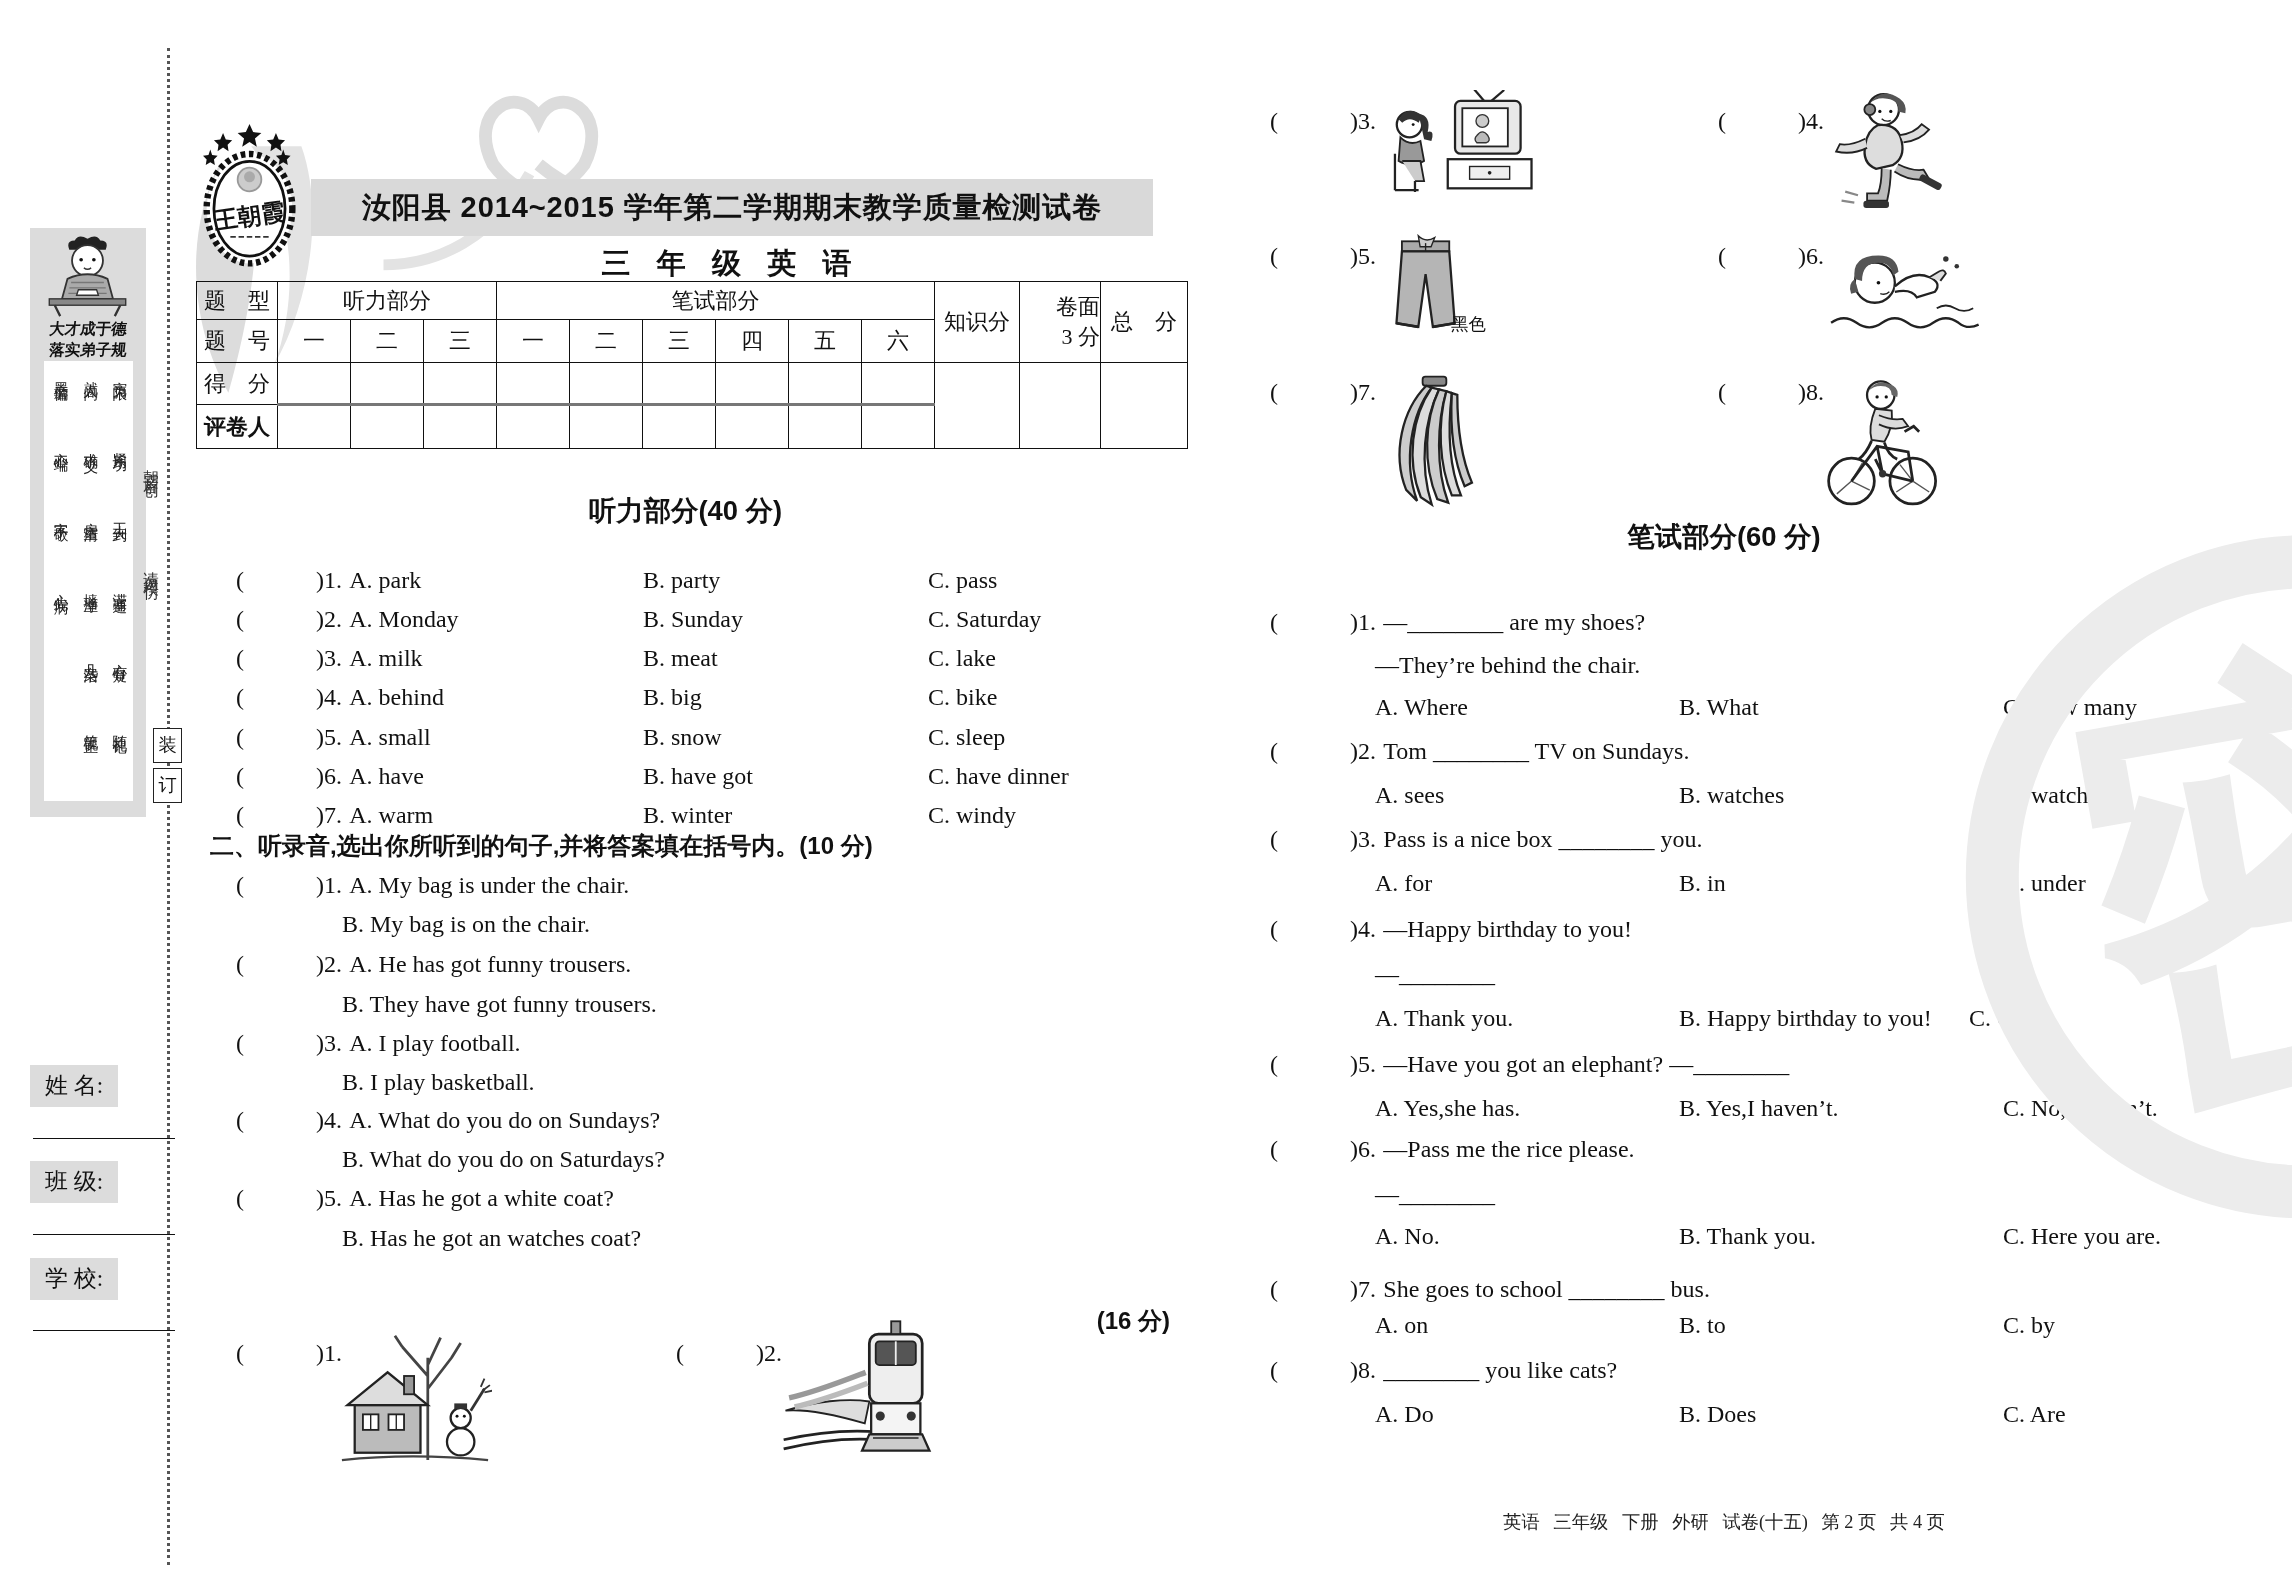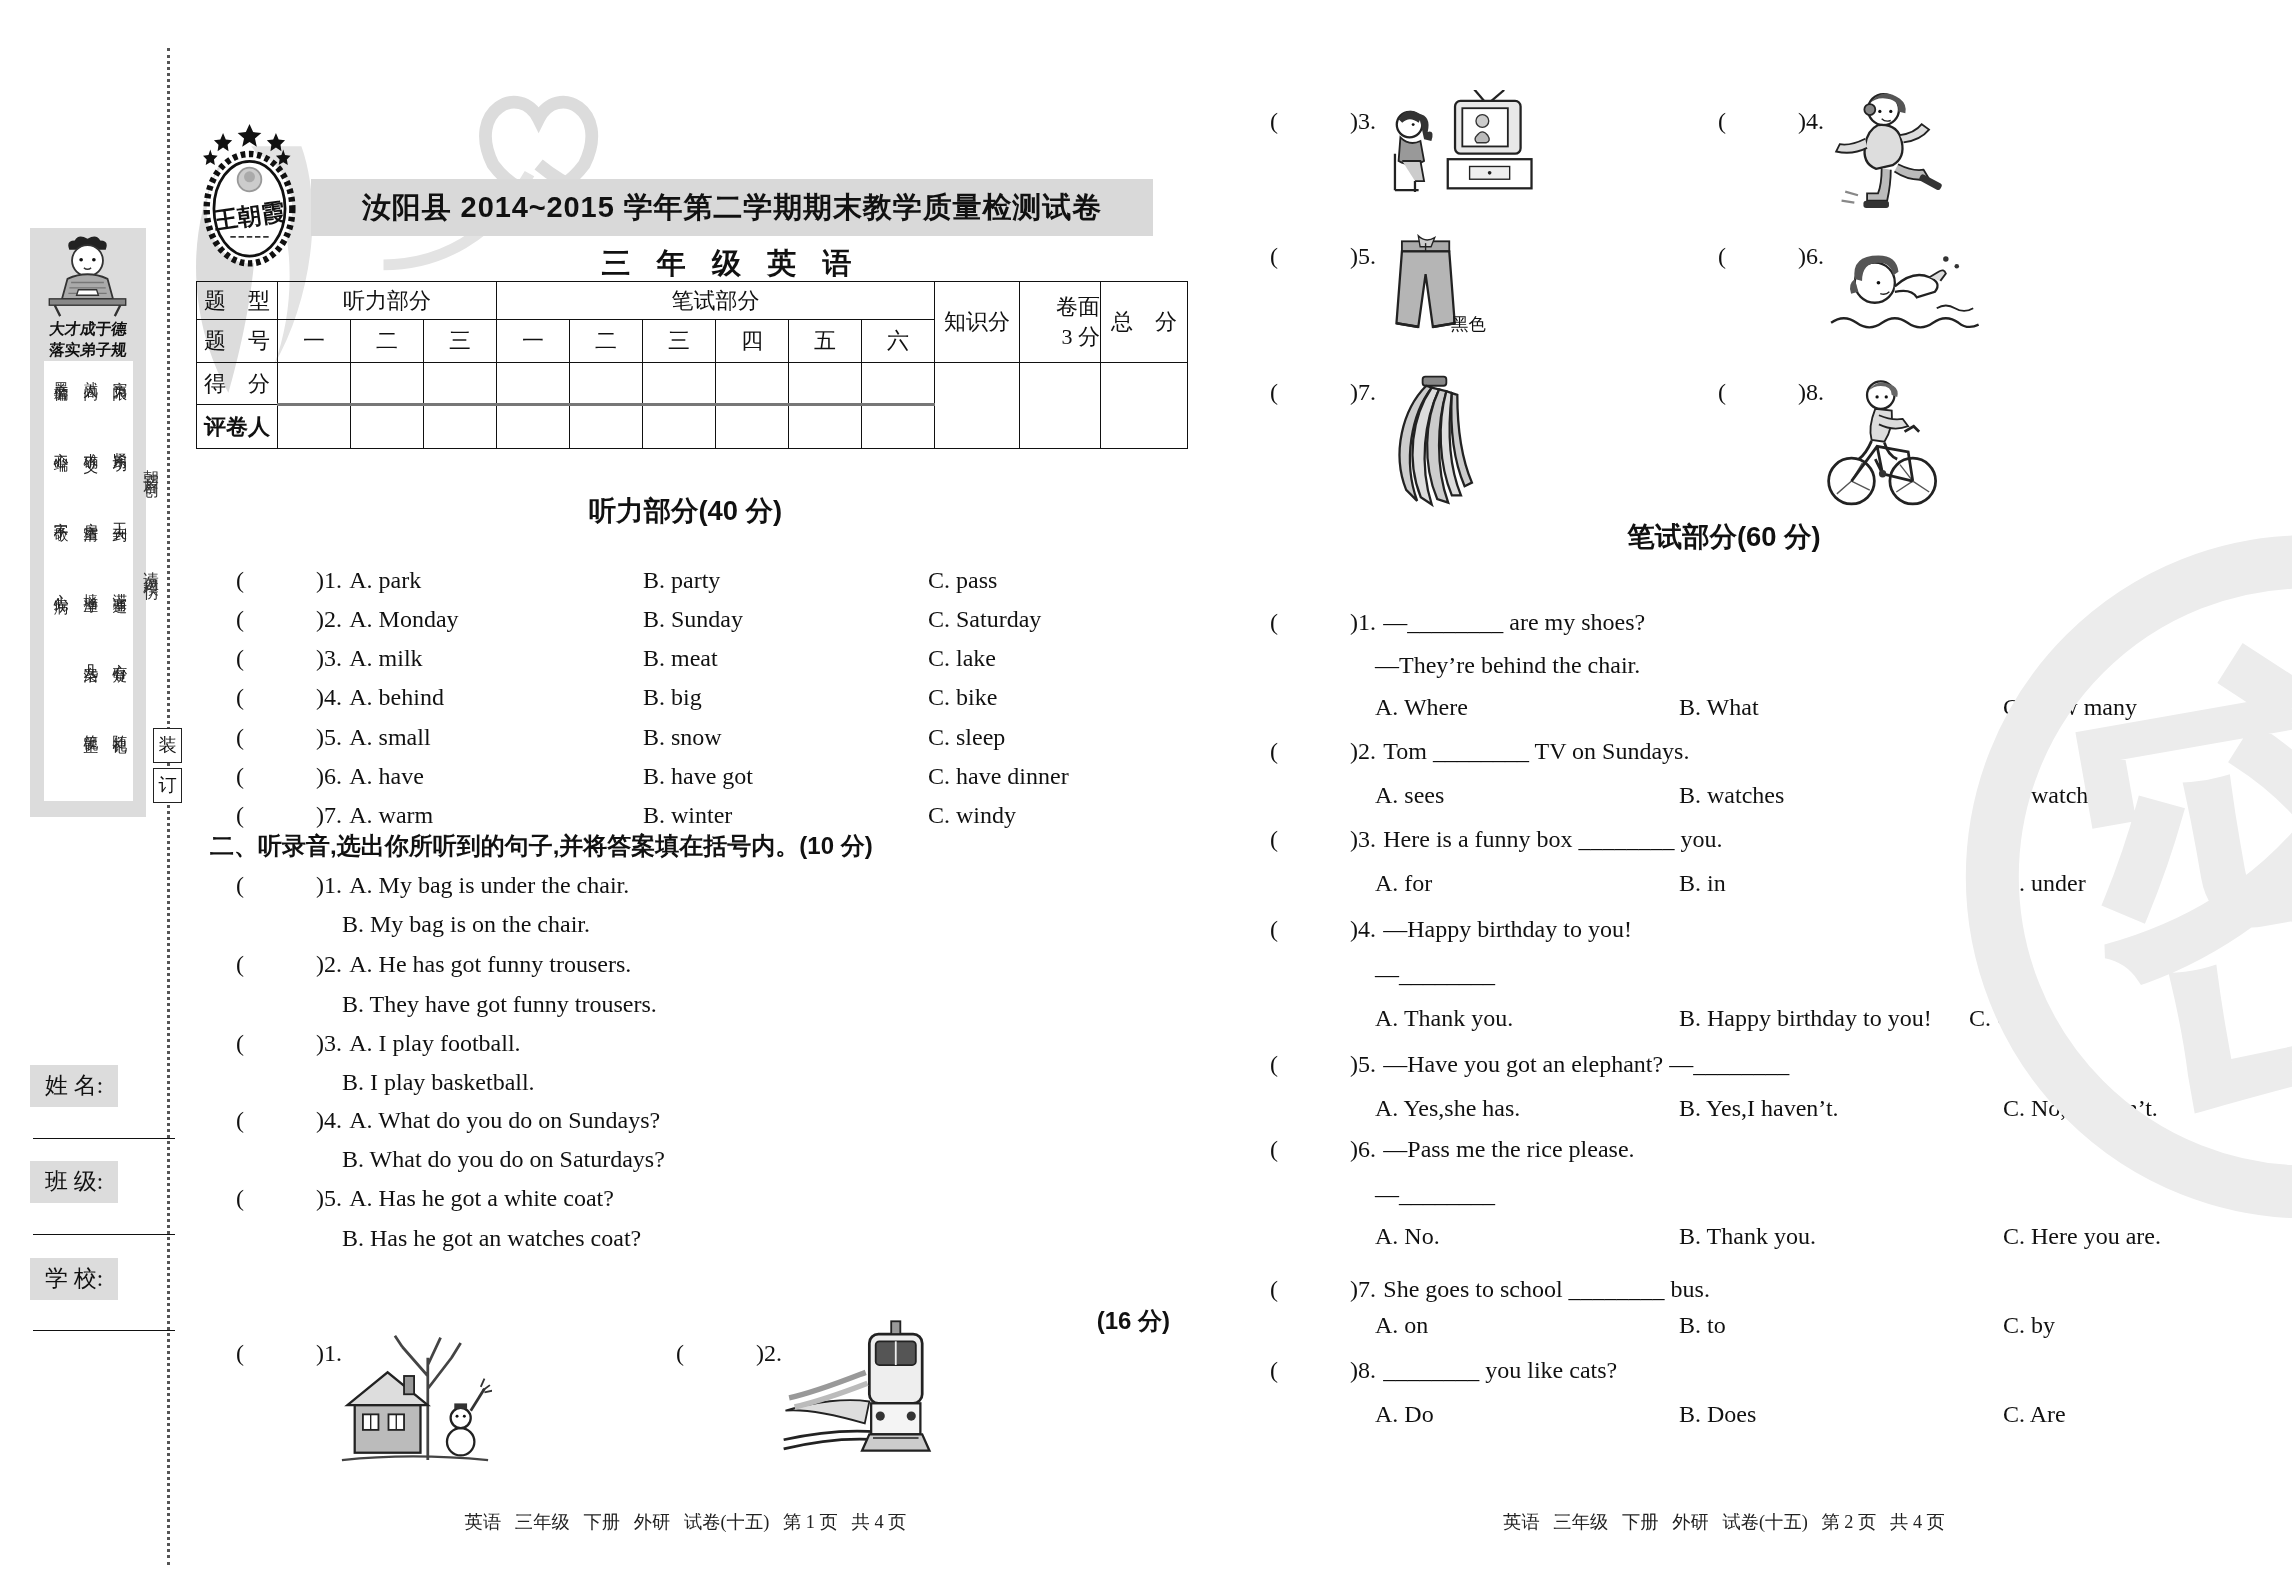--- a/index.html
+++ b/index.html
@@ -235,21 +235,20 @@
     <rect x="124" y="8" width="10" height="14" fill="#999" stroke="#222" stroke-width="2"></rect>
     <path d="M96,64 C70,74 40,86 12,92" stroke="#999" stroke-width="6" fill="none"></path>
     <path d="M98,76 C72,86 44,96 18,102" stroke="#bbb" stroke-width="6" fill="none"></path>
     <rect x="102" y="98" width="54" height="34" fill="#f4f4f4" stroke="#222" stroke-width="2.5"></rect>
     <circle cx="112" cy="112" r="5" fill="#333"></circle>
       <circle cx="146" cy="112" r="5" fill="#333"></circle>
     <path d="M100,132 L158,132 L166,150 L92,150 Z" fill="#ccc" stroke="#222" stroke-width="2.5"></path>
     <line x1="104" y1="136" x2="154" y2="136" stroke="#222" stroke-width="1.5"></line>
   </svg>
 
-  <div class="footer" style="left:196px;top:1509px;width:979px">英语   三年级   下册   外研   试卷(十五)   第 1 页   共 4 页</div>
 
   <div class="row en" style="left:1270px;top:108px">
     <span class="pre">(            )3.</span>
   </div>
   <svg class="pic" style="left:1382px;top:90px" width="157" height="122" viewBox="0 0 172 134">
     <rect x="80" y="12" width="72" height="58" rx="6" fill="#e8e8e8" stroke="#222" stroke-width="2.5"></rect>
     <rect x="88" y="20" width="50" height="42" fill="#fff" stroke="#222" stroke-width="2"></rect>
     <circle cx="110" cy="34" r="7" fill="#ccc" stroke="#333" stroke-width="1.5"></circle>
     <path d="M104,50 q6,-8 12,0 q4,6 -2,8 l-10,0 q-4,-4 0,-8" fill="#bbb" stroke="#333" stroke-width="1.5"></path>
     <line x1="112" y1="12" x2="100" y2="-2" stroke="#222" stroke-width="2.5"></line>
@@ -361,21 +360,21 @@
   <div class="row en" style="left:1270px;top:738px">
     <span class="pre">(            )2.</span><span>Tom ________ TV on Sundays.</span>
   </div>
   <div class="row en" style="left:1270px;top:782px">
     <span style="position:absolute;left:105px">A. sees</span>
     <span class="rb">B. watches</span>
     <span class="rc">C. watch</span>
   </div>
 
   <div class="row en" style="left:1270px;top:826px">
-    <span class="pre">(            )3.</span><span>Here is a funny box ________ you.</span>
+    <span class="pre">(            )3.</span><span>Pass is a nice box ________ you.</span>
   </div>
   <div class="row en" style="left:1270px;top:870px">
     <span style="position:absolute;left:105px">A. for</span>
     <span class="rb">B. in</span>
     <span class="rc">C. under</span>
   </div>
 
   <div class="row en" style="left:1270px;top:916px">
     <span class="pre">(            )4.</span><span>—Happy birthday to you!</span>
   </div>

